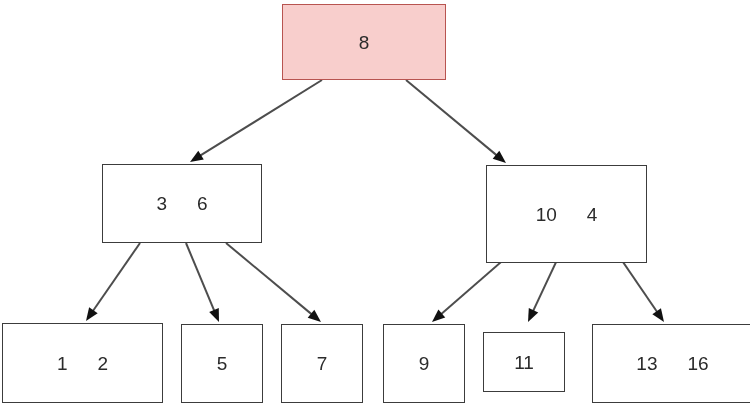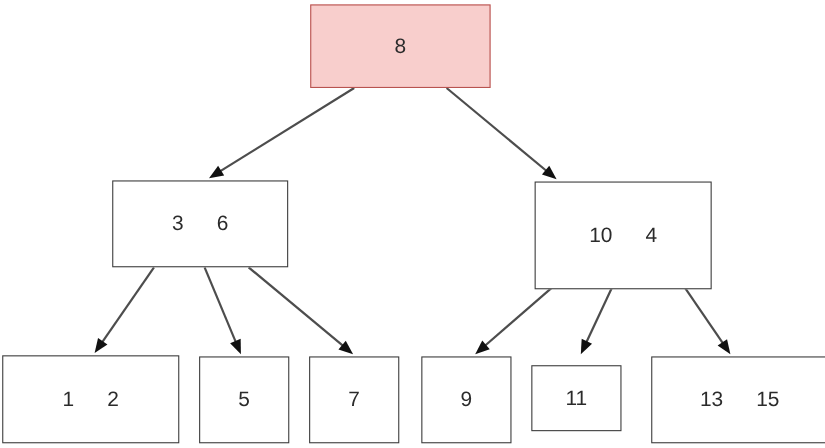--- a/index.html
+++ b/index.html
@@ -134,18 +134,18 @@
         </div>
       </div>
       <div class="node" style="left: 483px; top: 304px; width: 82px; height: 60px; margin-top: 28px;">
         <div class="cells gap-none">
           <span class="cell">11</span>
         </div>
       </div>
       <div class="node" style="left: 592px; top: 324px; width: 161px; height: 79px;">
         <div class="cells gap-wide">
           <span class="cell">13</span>
-          <span class="cell">15</span>
+          <span class="cell">16</span>
         </div>
       </div>
     </div>
 
 </div>
 
 </body></html>

